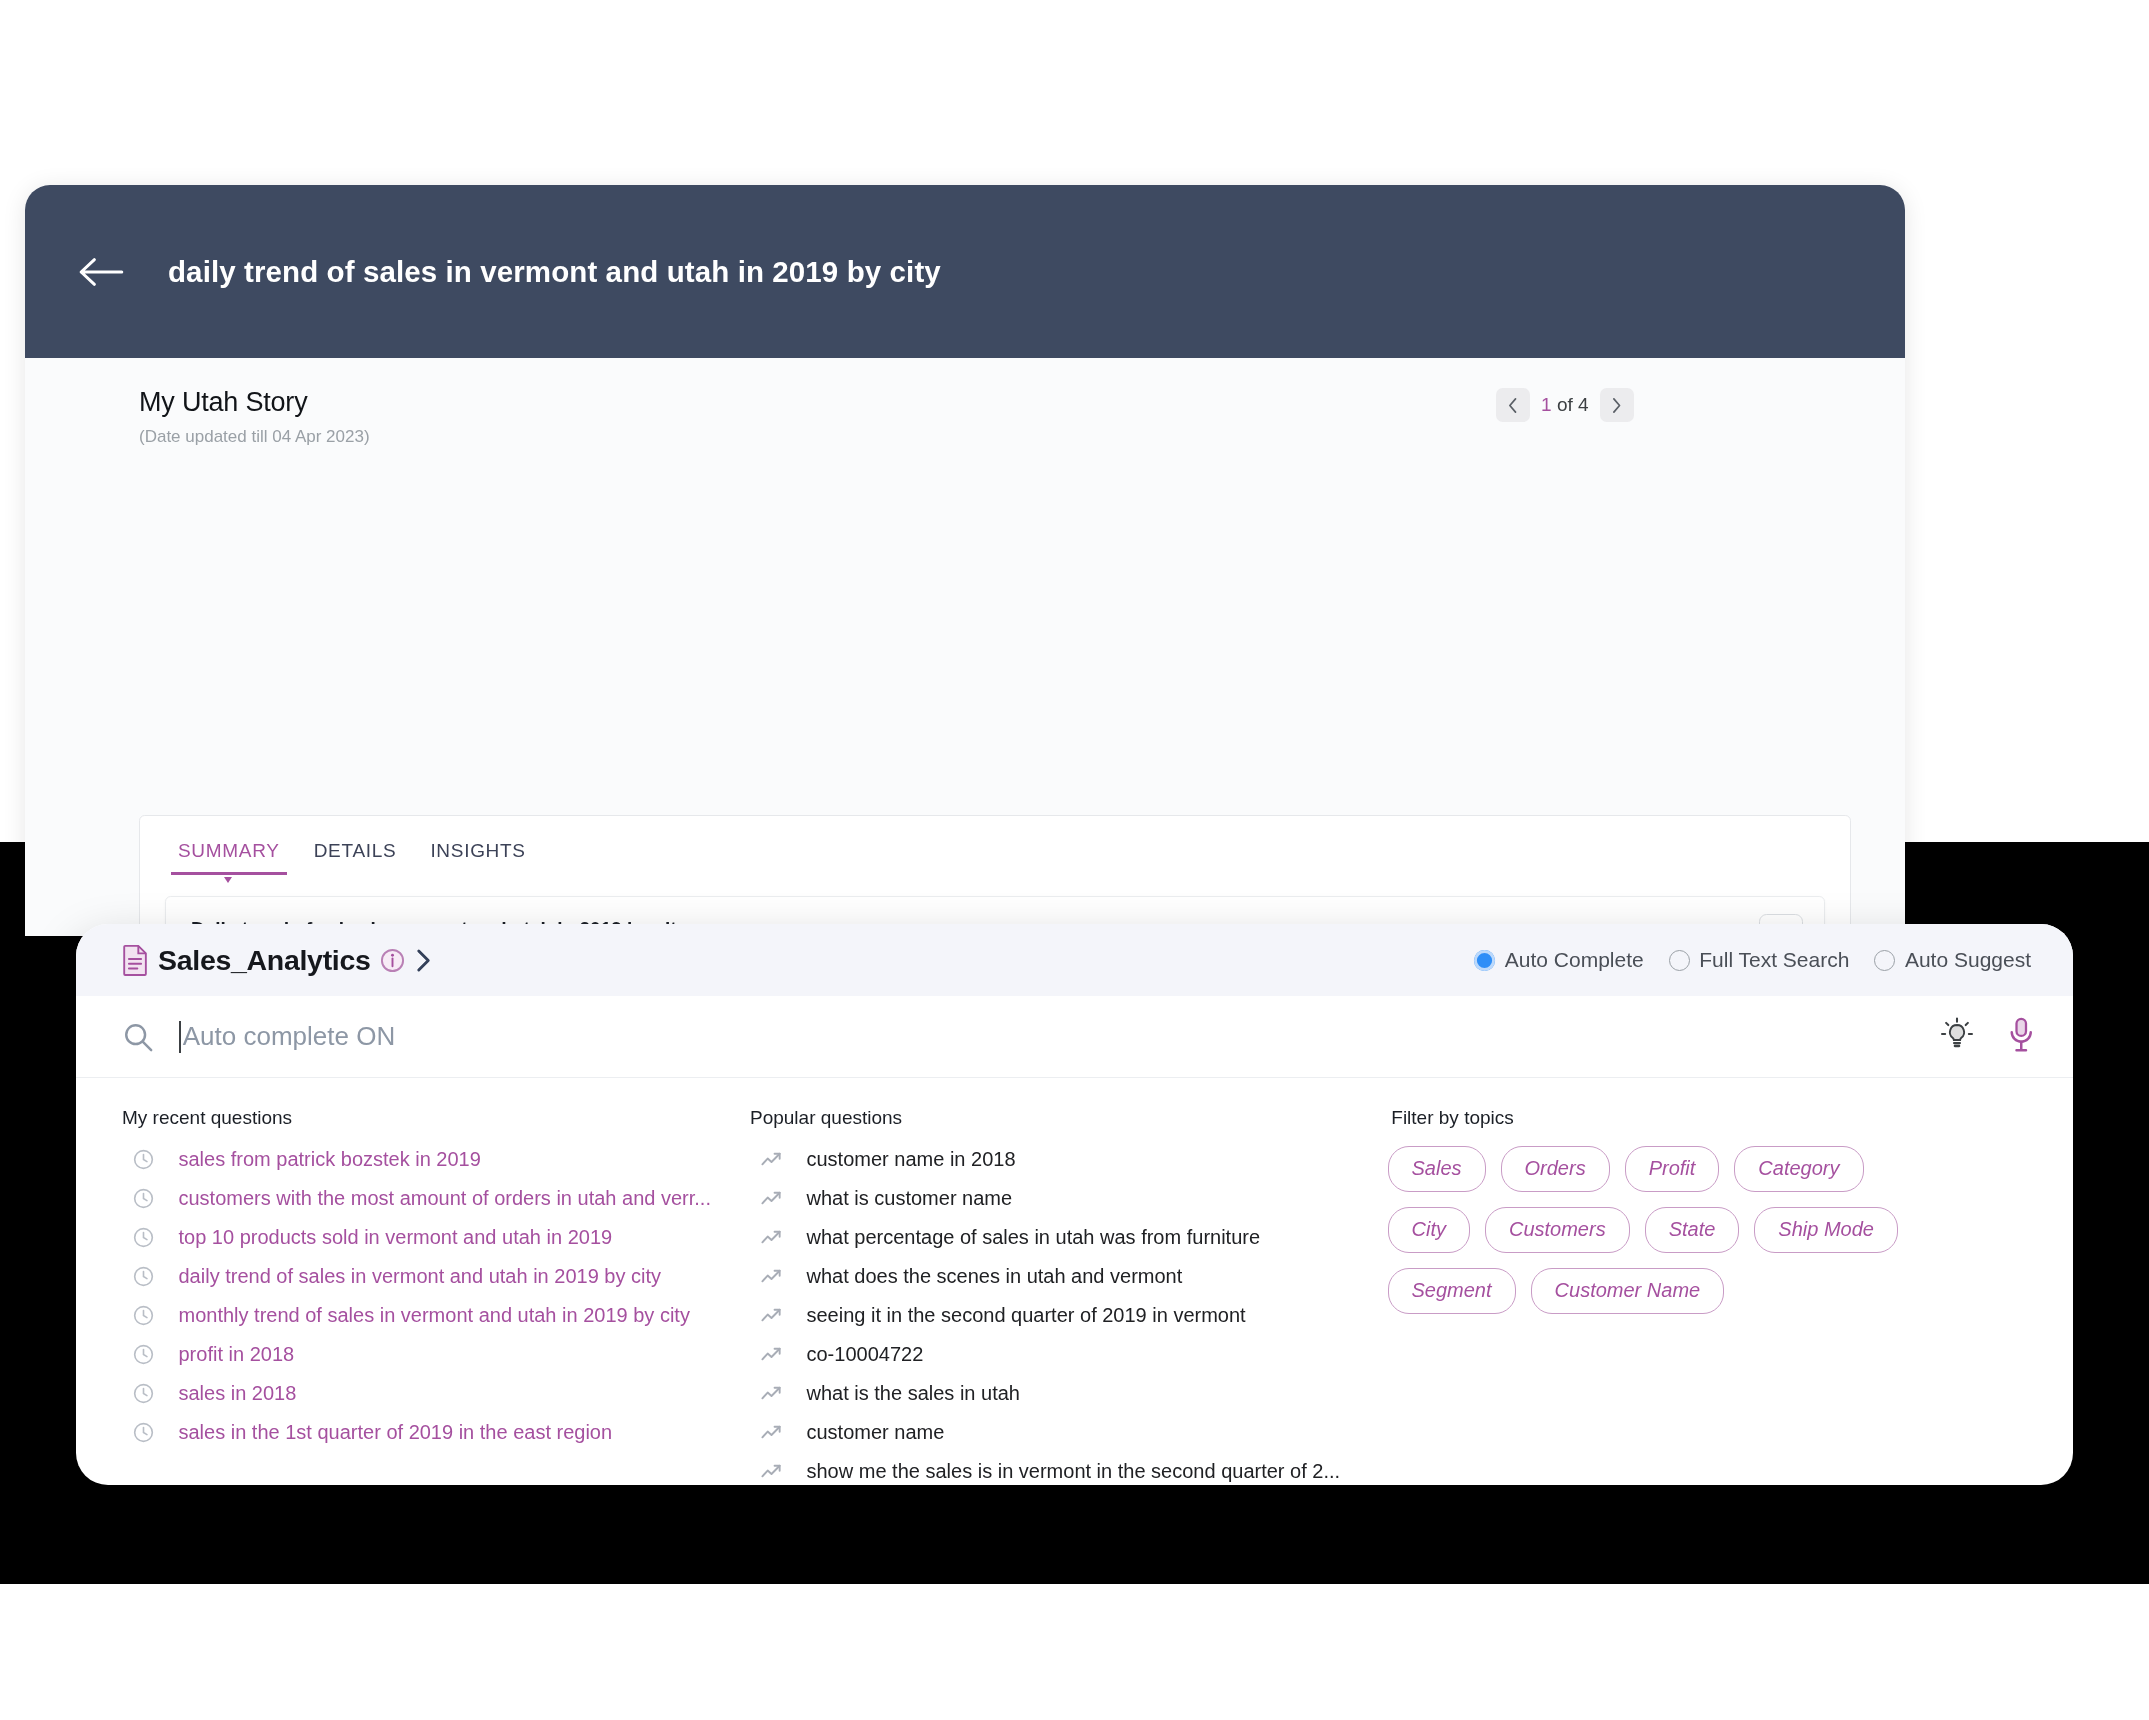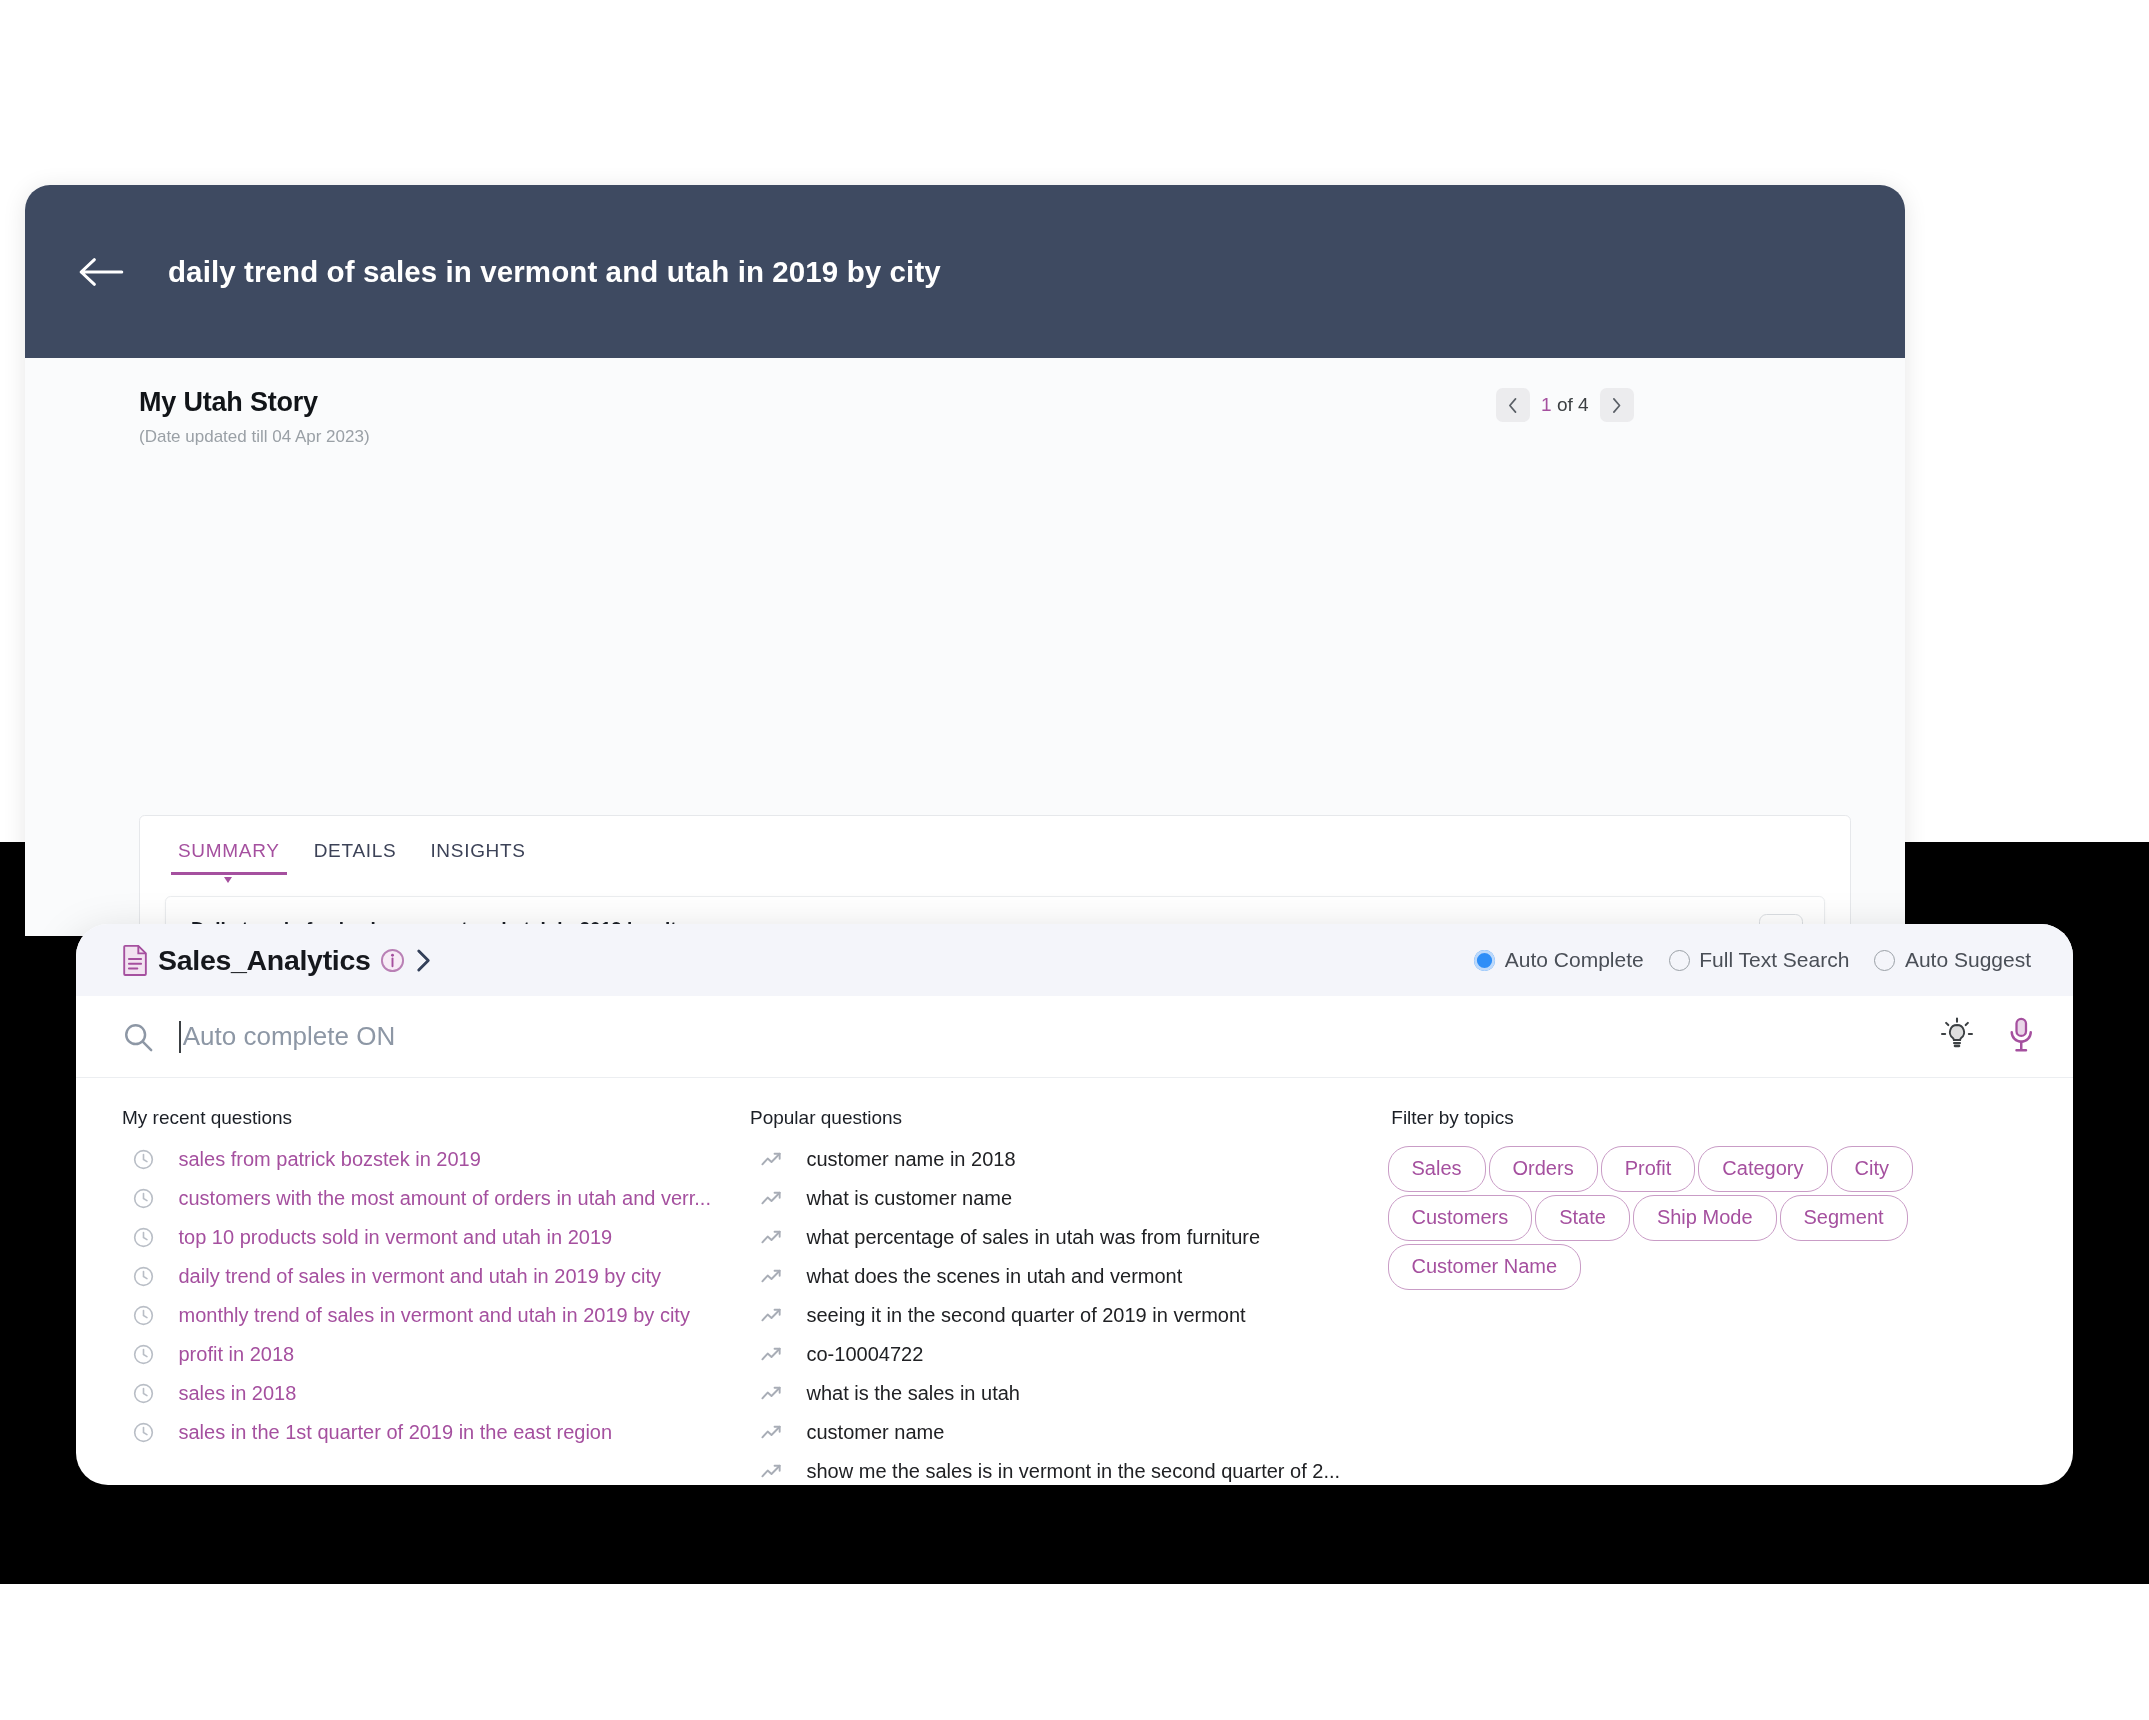--- a/index.html
+++ b/index.html
@@ -31,21 +31,21 @@
   }
   .back-arrow { width:46px; height:34px; position:relative; flex:0 0 auto; cursor:pointer; }
   .back-arrow svg { display:block; }
   .app-title {
     color:#ffffff; font-size:29.5px; font-weight:700; letter-spacing:0.1px;
   }
 
   .app-body { background:#fafbfc; height:578px; position:relative; }
 
   .story-head { padding:28.5px 53px 0 114px; position:relative; }
-  .story-title { font-size:27px; font-weight:700; color:#111418; letter-spacing:-0.2px; }
+  .story-title { font-size:27px; font-weight:400; color:#111418; letter-spacing:-0.2px; }
   .story-sub { font-size:17px; color:#9aa0a6; margin-top:9.5px; }
 
   .pager {
     position:absolute; right:271px; top:30px;
     display:flex; align-items:center; gap:11.4px;
   }
   .pager-btn {
     width:34px; height:34px; border-radius:6.7px; background:#ececee;
     display:flex; align-items:center; justify-content:center; cursor:pointer;
     color:#5a5f66;
@@ -126,21 +126,21 @@
   .col-topics { flex:1; padding-left:9.5px; }
   .col-head { font-size:19px; color:#1b1f26; margin-bottom:11.4px; }
   .col-head.topics { margin-bottom:17px; margin-left:3.8px; }
 
   .qlist { display:flex; flex-direction:column; }
   .qitem { display:flex; align-items:center; gap:24px; height:39px; cursor:pointer; padding-left:9.5px; }
   .qitem .qtext { font-size:20px; color:#a5509f; white-space:nowrap; }
   .qitem.pop .qtext { color:#202124; }
   .clock-ic, .trend-ic { width:23px; height:23px; flex:0 0 auto; }
 
-  .chips { display:flex; flex-wrap:wrap; gap:3px; max-width:552px; }
+  .chips { display:flex; flex-wrap:wrap; gap:15px; max-width:552px;font-style:italic; }
   .chip {
     border:1px solid #c99cc6; border-radius:21px; color:#a5509f;
     font-size:20px; padding:10.5px 23px; background:#fff; cursor:pointer;
     white-space:nowrap;
   }
 </style>
 </head>
 <body>
 
 <div id="root">

